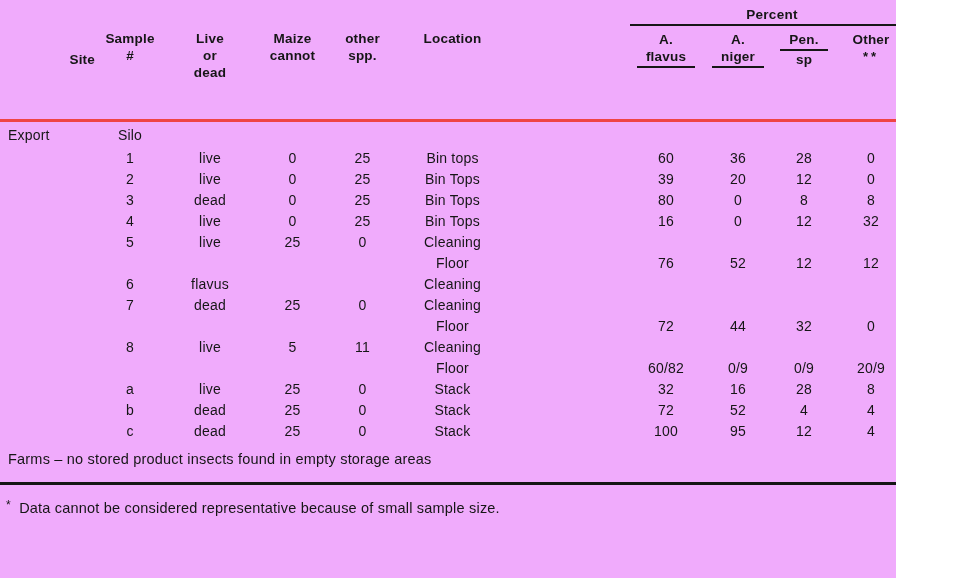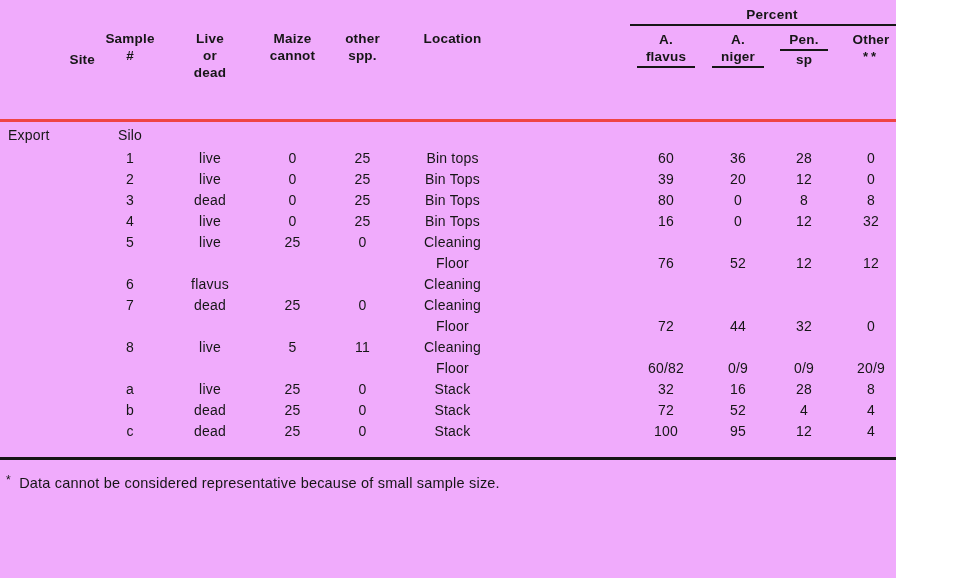--- a/index.html
+++ b/index.html
@@ -313,20 +313,21 @@
           <td></td>
           <td class="col-a_flavus">100</td>
           <td class="col-a_niger">95</td>
           <td class="col-pen_sp">12</td>
           <td class="col-other_star">4</td>
           <td class="col-none">0</td>
         </tr>
       </tbody>
   </table>
 
+  <div class="farms-note">Farms  –  no stored product insects found in empty storage areas</div>
 
   <div class="bottom-rule"></div>
 
   <div class="footnotes" id="footnotes">
       <div class="footnote"><span class="marker">*</span><span>Data cannot be considered representative because of small sample size.</span></div>
     </div>
 
 </div>
 
 </body></html>

